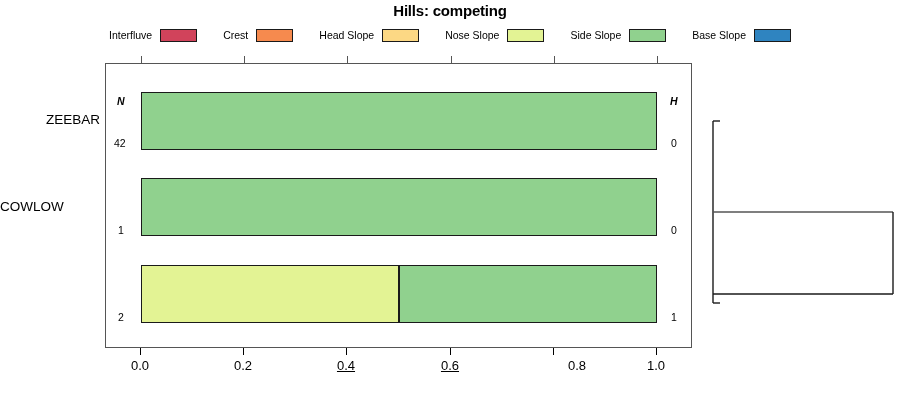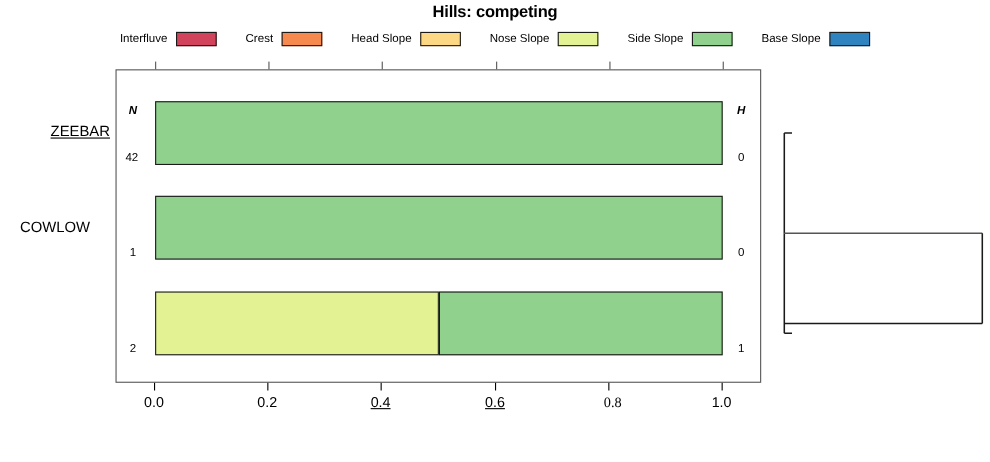--- a/index.html
+++ b/index.html
@@ -219,22 +219,22 @@
 <div id="plot-frame">
   <div class="top-tick" style="left:35px; top:-8px;"></div>
   <div class="top-tick" style="left:138px; top:-8px;"></div>
   <div class="top-tick" style="left:241px; top:-8px;"></div>
   <div class="top-tick" style="left:345px; top:-8px;"></div>
   <div class="top-tick" style="left:448px; top:-8px;"></div>
   <div class="top-tick" style="left:551px; top:-8px;"></div>
 </div>
 
 <div id="cat-labels">
-  <div class="cat-label" style="left:0px; top:112px; width:100px; text-decoration:underline;">ZEEBAR</div>
-  <div class="cat-label" style="left:0px; top:199px; width:100px; text-align:center;">COWLOW</div>
+  <div class="cat-label" style="left:0px; top:112px; width:100px; ">ZEEBAR</div>
+  <div class="cat-label" style="left:0px; top:199px; width:100px; text-align:left;">COWLOW</div>
 </div>
 
 <div class="bar-row" style="top:92px; width:516px;">
   <div class="bar" style="left: 0px; width: 516px; background: rgb(144, 209, 142);"></div>
 </div>
 
 <div class="bar-row" style="top:178px; width:516px;">
   <div class="bar" style="left: 0px; width: 516px; background: rgb(144, 209, 142);"></div>
 </div>
 
@@ -262,21 +262,21 @@
   <div class="tick-mark" style="left:138px;"></div>
   <div class="tick-label" style="left:138px;">0.2</div>
 
   <div class="tick-mark" style="left:241px;"></div>
   <div class="tick-label" style="left:241px;text-decoration:underline;">0.4</div>
 
   <div class="tick-mark" style="left:345px;"></div>
   <div class="tick-label" style="left:345px;text-decoration:underline;">0.6</div>
 
   <div class="tick-mark" style="left:448px;"></div>
-  <div class="tick-label" style="left:452px;font-family:Liberation Serif, serif;">0.8</div>
+  <div class="tick-label" style="left:472px;">0.8</div>
 
   <div class="tick-mark" style="left:551px;"></div>
   <div class="tick-label" style="left:551px;">1.0</div>
 
 </div>
 
 <div id="dendrogram">
   <svg width="208" height="285" viewBox="0 0 208 285">
 
     <path d="M 21 58 L 21 149" stroke="#1a1a1a" stroke-width="1.4" fill="none"></path>

